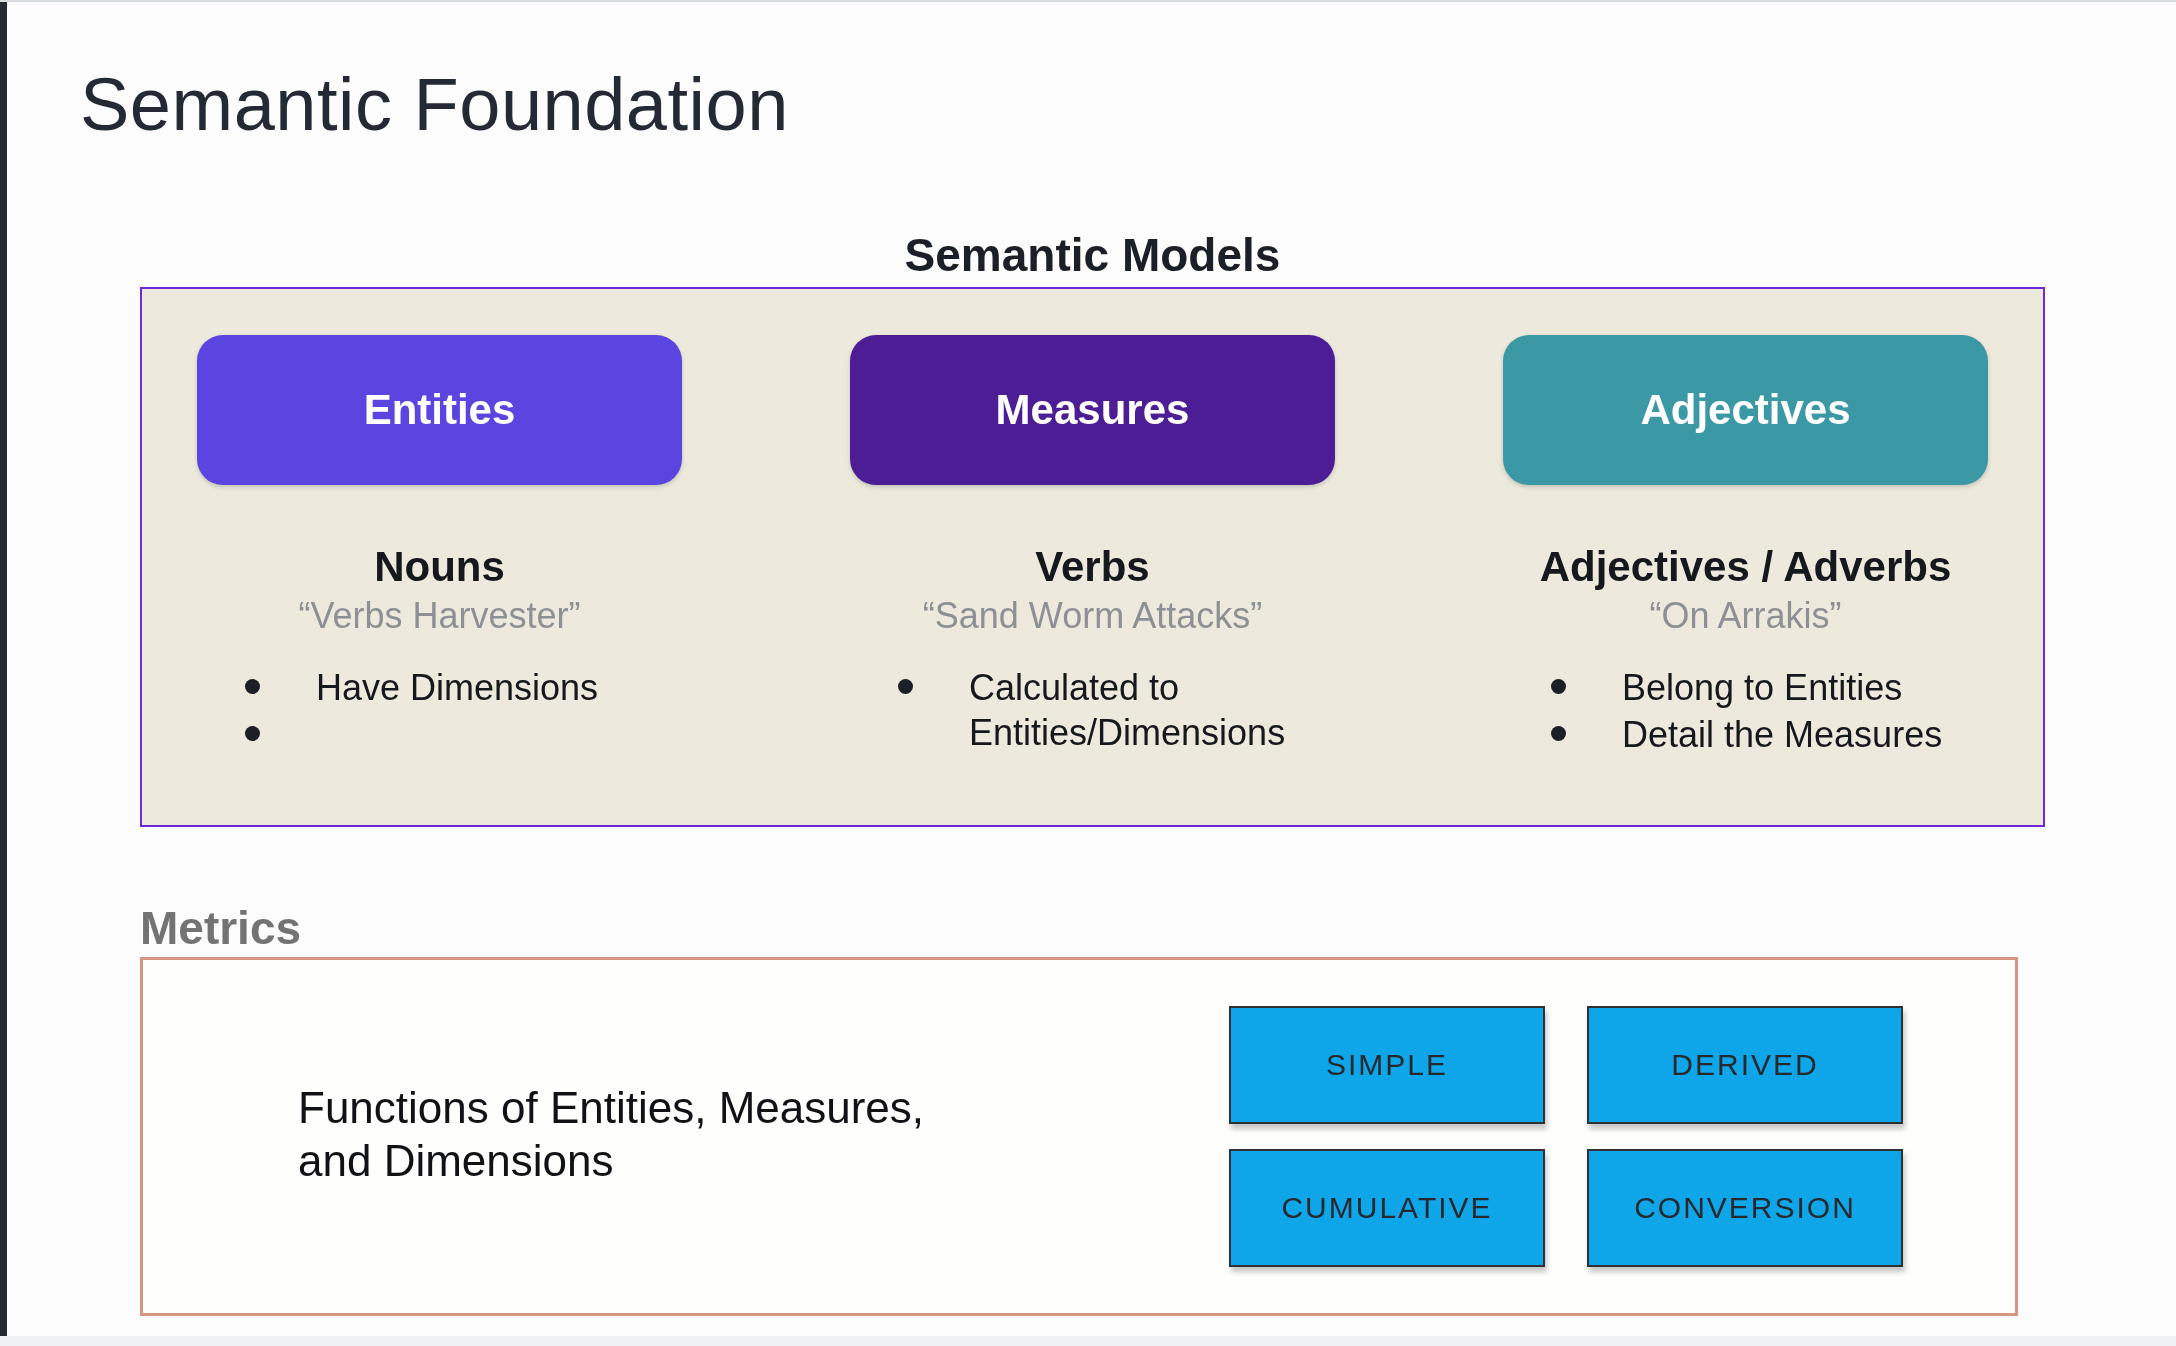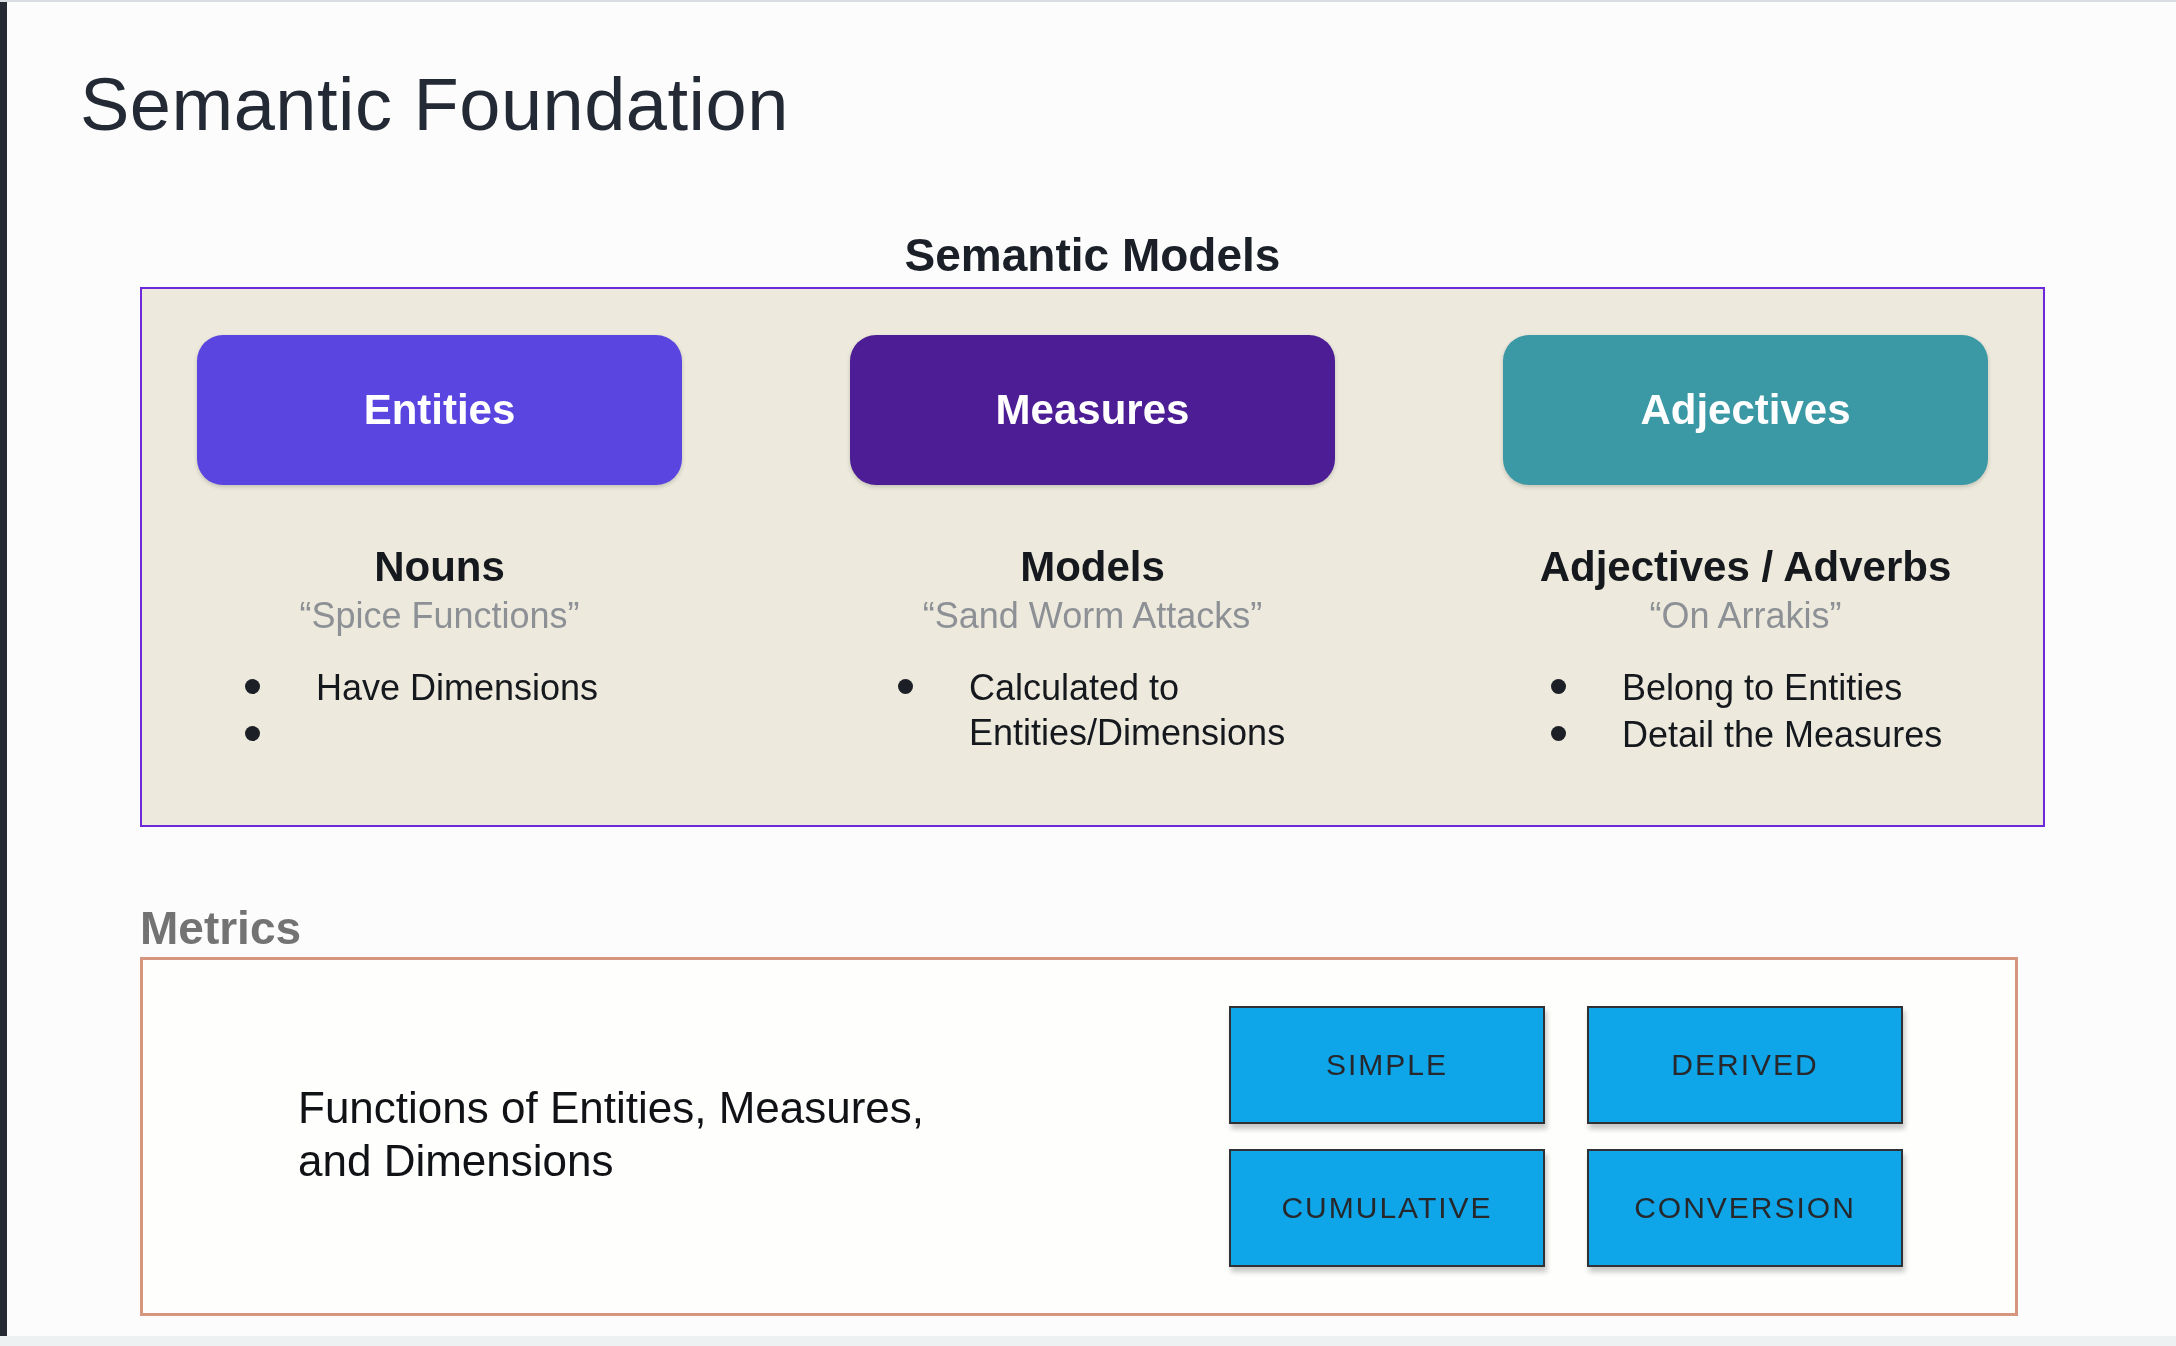--- a/index.html
+++ b/index.html
@@ -105,35 +105,35 @@
 
   <h1 class="page-title">Semantic Foundation</h1>
 
   <div class="sm-heading">Semantic Models</div>
 
   <div class="sm-box" style="background: rgb(237, 234, 221);">
 
     <div class="sm-col">
       <div class="pill" style="background: rgb(90, 69, 224);">Entities</div>
       <div class="word-type">Nouns</div>
-      <div class="example">“Spice Functions”</div>
+      <div class="example">“Verbs Harvester”</div>
       <div class="bullets">
         <div class="bullet-item">
           <span class="dot"></span>
           <span class="bullet-text">Have Dimensions</span>
         </div>
         <div class="bullet-item">
           <span class="dot"></span>
         </div>
       </div>
     </div>
 
     <div class="sm-col">
       <div class="pill" style="background: #4c1d95;">Measures</div>
-      <div class="word-type">Models</div>
+      <div class="word-type">Verbs</div>
       <div class="example">“Sand Worm Attacks”</div>
       <div class="bullets">
         <div class="bullet-item">
           <span class="dot"></span>
           <span class="bullet-text">Calculated to Entities/Dimensions</span>
         </div>
       </div>
     </div>
 
     <div class="sm-col">

